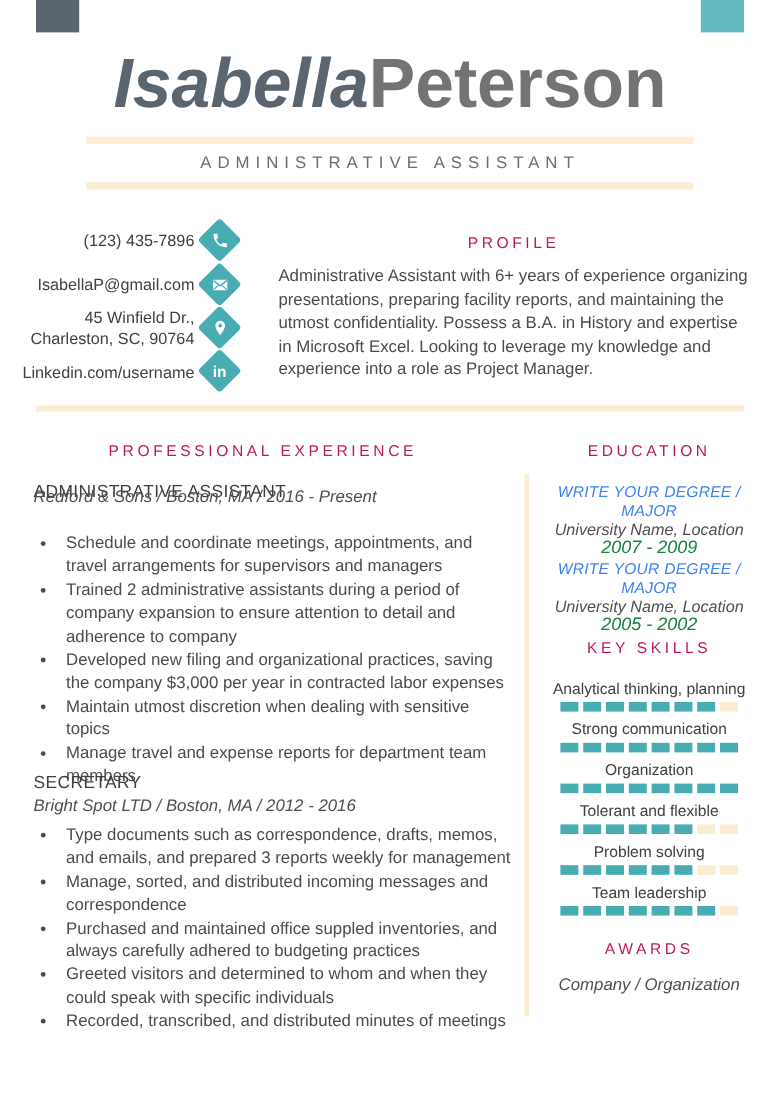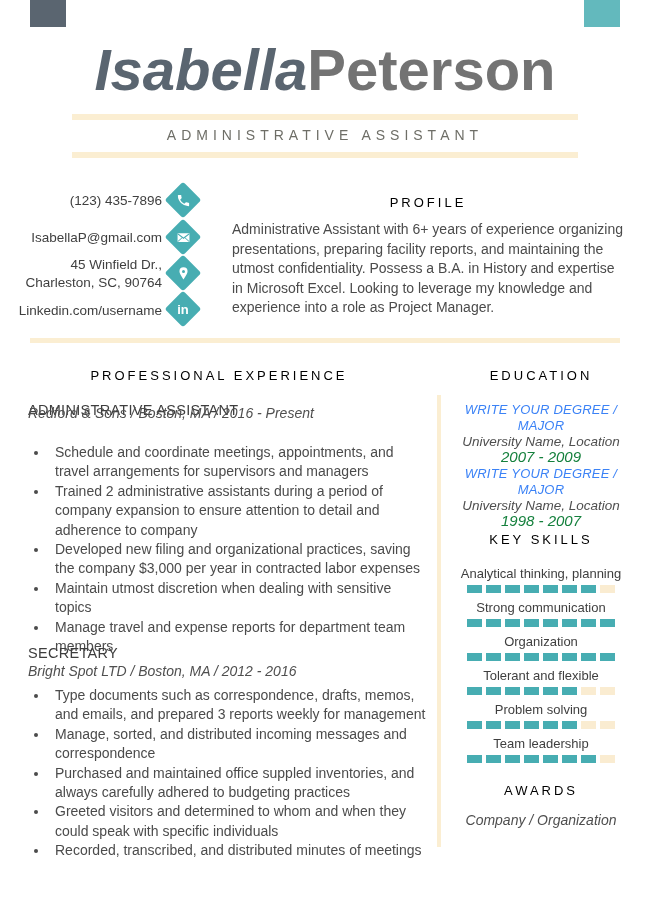--- a/index.html
+++ b/index.html
@@ -29,21 +29,21 @@
   .diamond { position:absolute; left:170px; width:26px; height:26px; background:#47adb2;
           transform:rotate(45deg); border-radius:3px; }
   .d-1 { top:187px; } .d-2 { top:224px; } .d-3 { top:260px; } .d-4 { top:296px; }
   .diamond-inner { position:absolute; inset:0; transform:rotate(-45deg);
           display:flex; align-items:center; justify-content:center; }
   .diamond-inner svg { width:15px; height:15px; }
   .in-glyph { color:#ffffff; font-size:13px; font-weight:700; letter-spacing:0; }
 
   
   .section-heading { position:absolute; text-align:center; font-size:13px;
-          letter-spacing:3px; color:#000000; font-weight:400; }
+          letter-spacing:3px; color:#be185d; font-weight:400; }
 
   
   .profile-heading { top:195px; left:232px; width:392px; }
   .profile-text { position:absolute; top:220px; left:232px; width:394px;
           font-size:14px; line-height:19.5px; color:#4b4b4b; }
 
   .divider { position:absolute; top:338px; left:30px; width:590px; height:5px; background:#fbeed2; }
 
   
   .exp-heading { top:368px; left:28px; width:382px; }
@@ -164,21 +164,21 @@
   <div class="section-heading edu-heading">EDUCATION</div>
 
   <div class="edu-entry edu-1">
     <div class="edu-degree">WRITE YOUR DEGREE / MAJOR</div>
     <div class="edu-school">University Name, Location</div>
     <div class="edu-dates">2007 - 2009</div>
   </div>
   <div class="edu-entry edu-2">
     <div class="edu-degree">WRITE YOUR DEGREE / MAJOR</div>
     <div class="edu-school">University Name, Location</div>
-    <div class="edu-dates">1998 - 2007</div>
+    <div class="edu-dates">2005 - 2002</div>
   </div>
 
   <div class="section-heading skills-heading">KEY SKILLS</div>
   <div class="skills-list">
     <div class="skill-item">
       <div class="skill-label">Analytical thinking, planning</div>
       <div class="skill-bar">
           <span class="seg seg-on"></span>
           <span class="seg seg-on"></span>
           <span class="seg seg-on"></span>

